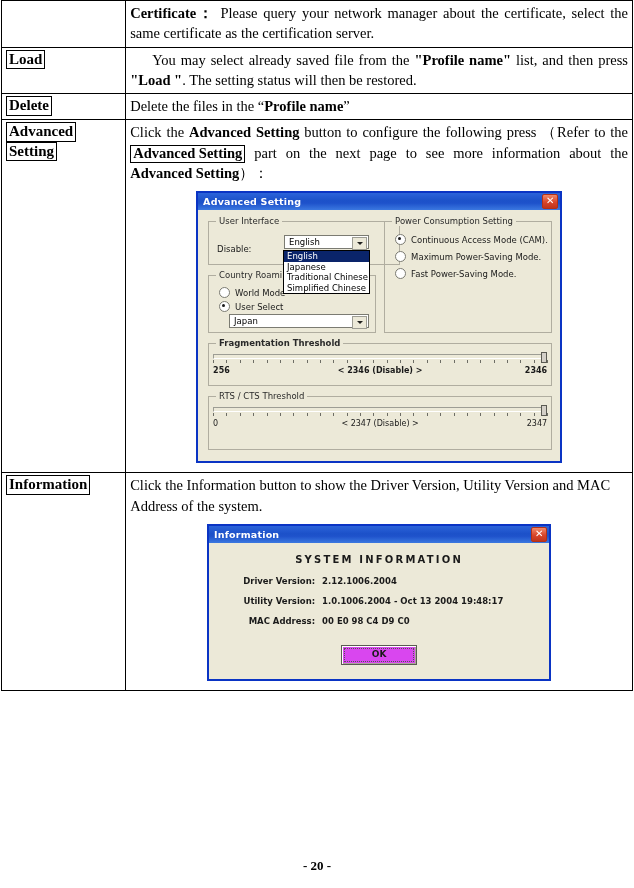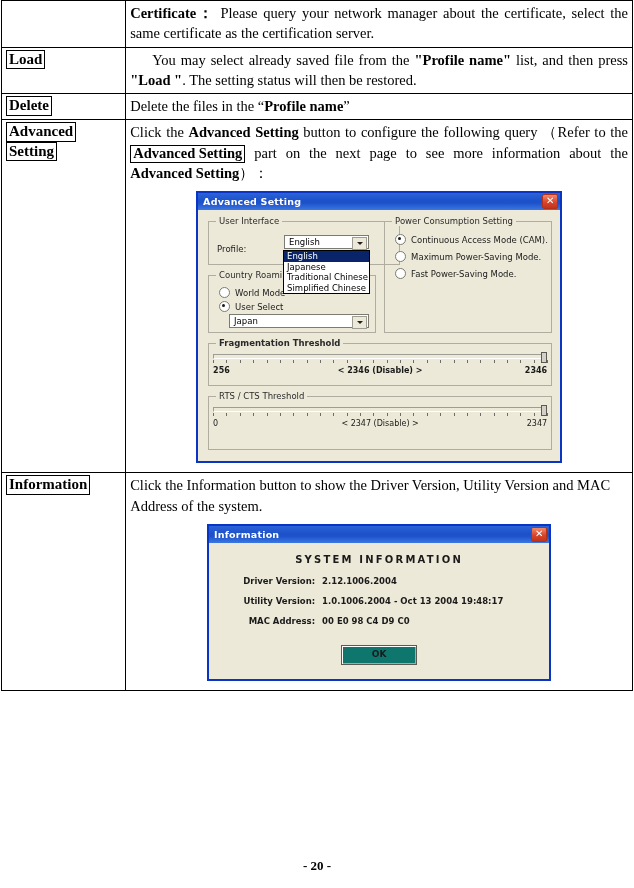--- a/index.html
+++ b/index.html
@@ -253,21 +253,21 @@
   .ok-wrap { text-align: center; margin-top: 16px; padding-bottom: 6px; }
   .ok-btn {
     display: inline-block;
     width: 74px;
     height: 18px;
     line-height: 16px;
     text-align: center;
     font-size: 9px;
     font-weight: bold;
     color: #1a1a1a;
-    background: #0f766e;
+    background: #d946ef;
     border: 1px solid #5a5a52;
     box-shadow: inset 1px 1px 0 #ffffff, inset -1px -1px 0 #aca899;
     cursor: pointer;
     position: relative;
   }
   .ok-btn::before {
     content: "";
     position: absolute;
     left: 2px; right: 2px; top: 2px; bottom: 2px;
     border: 1px dotted #555;
@@ -327,34 +327,34 @@
       </td>
     </tr>
 
     <tr>
       <td class="col-label label-stack vcenter-adv">
         <span class="boxed">Advanced</span>
         <span class="boxed">Setting</span>
       </td>
       <td class="col-desc">
         <div class="desc">
-          <span>Click the </span><b>Advanced Setting</b><span> button to configure the following query （Refer to the </span><b class="boxed" style="font-size:14.5px;padding:0 2px;">Advanced Setting</b><span> part on the next page to see more information about the </span><b>Advanced Setting</b><span>）：</span>
+          <span>Click the </span><b>Advanced Setting</b><span> button to configure the following press （Refer to the </span><b class="boxed" style="font-size:14.5px;padding:0 2px;">Advanced Setting</b><span> part on the next page to see more information about the </span><b>Advanced Setting</b><span>）：</span>
         </div>
 
         <div class="dlg" style="width:366px;">
           <div class="dlg-titlebar">
             <span class="dlg-title">Advanced Setting</span>
             <span class="dlg-close">✕</span>
           </div>
           <div class="dlg-body" style="height:239px;">
 
             <div class="grp" style="position:absolute;left:10px;top:11px;width:192px;height:44px;padding-left:48px;">
               <span class="grp-title">User Interface</span>
               <div style="position:absolute;left:8px;top:15px;">
-                <span class="lbl">Profile:</span>
+                <span class="lbl">Disable:</span>
               </div>
               <div class="combo" style="position:absolute;left:75px;top:13px;width:85px;">
                 <span class="combo-val">English</span>
                 <span class="combo-arrow">
                     <i></i>
                   </span>
               </div>
             </div>
 
             <div class="dropdown" style="left:85px;top:40px;width:87px;">

